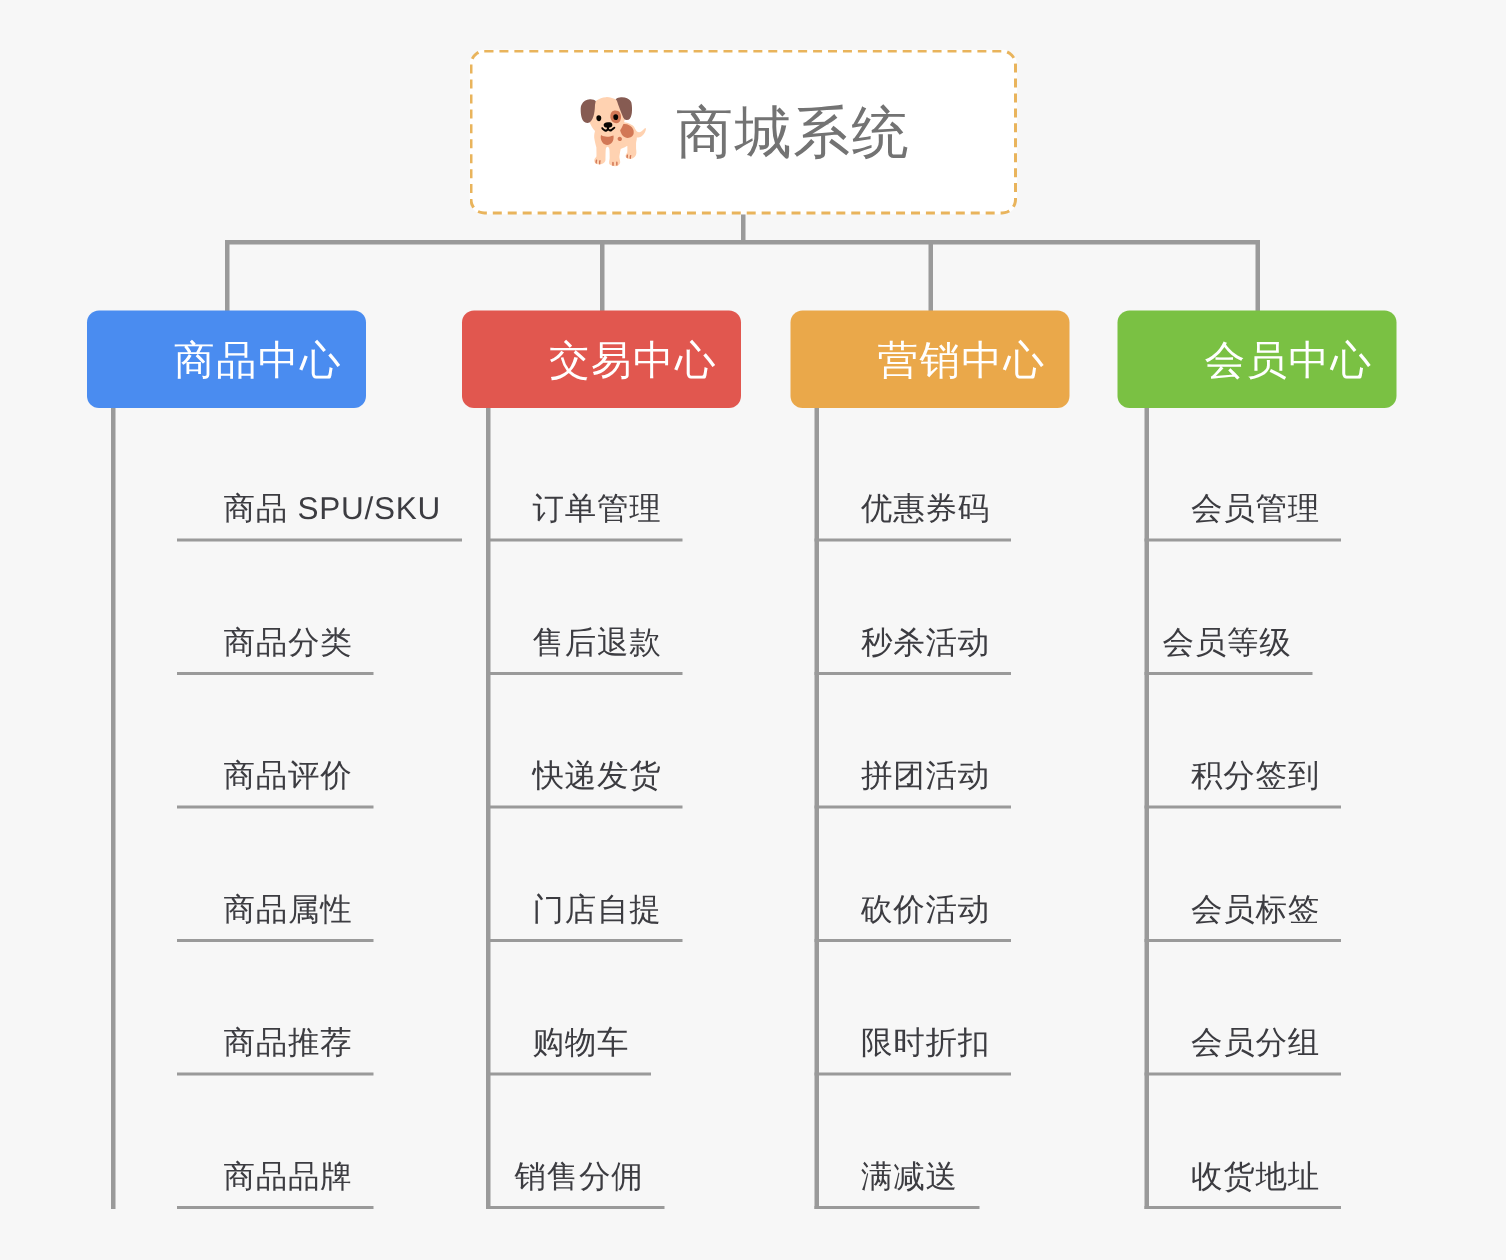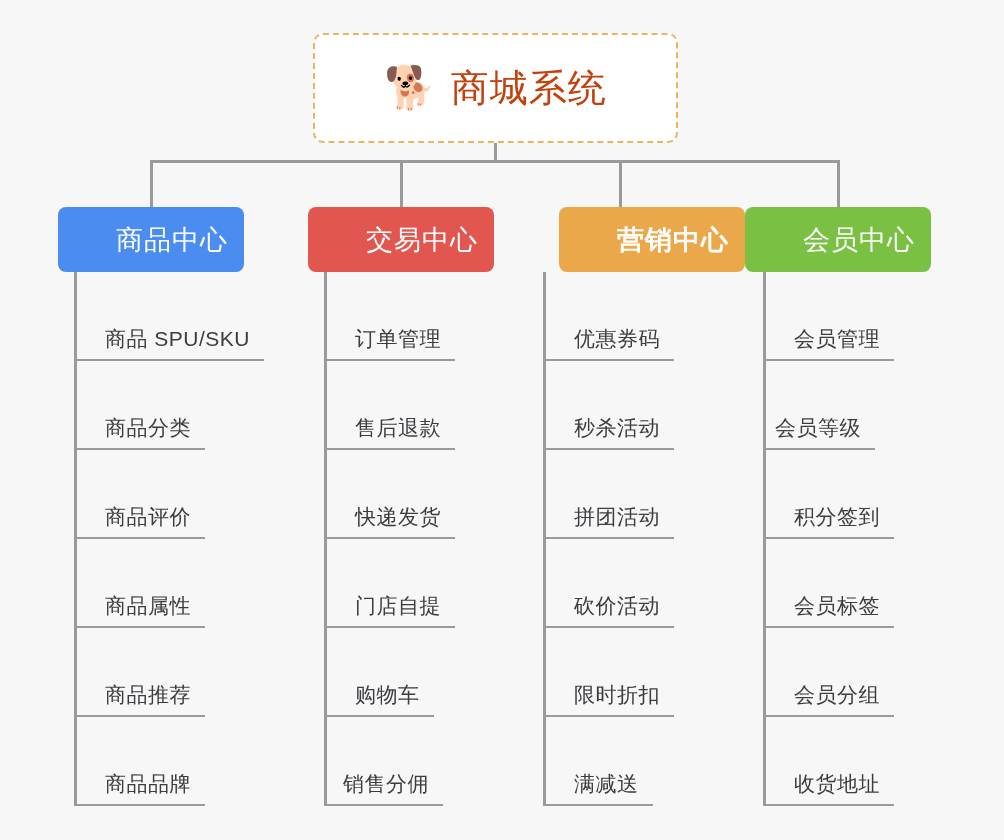--- a/index.html
+++ b/index.html
@@ -37,21 +37,21 @@
     justify-content: center;
     gap: 14px;
   }
   .root-emoji {
     font-size: 42px;
     line-height: 1;
     display: block;
   }
   .root-title {
     font-size: 38px;
-    color: #c2410c;
+    color: #737373;
     letter-spacing: 1px;
     white-space: nowrap;
   }
 
   
   .trunk {
     position: absolute;
     left: 494px;
     top: 143px;
     width: 3px;
@@ -141,21 +141,21 @@
   <div class="bus"></div>
 
   <div id="columns-host">
       <div class="drop" style="left: 150px; background: rgb(154, 154, 154);"></div>
       <div class="column" style="left: 58px; width: 186px;">
         <div class="cat-header" style="background: rgb(74, 140, 240); width: 186px;">
           <span>商品中心</span>
         </div>
       </div>
       <div class="spine" style="left: 74px; background: rgb(154, 154, 154); height: 534px;"></div>
-      <ul class="leaf-list" style="left: 74px;">
+      <ul class="leaf-list" style="left: 74px; padding-left: 44px;">
         <li class="leaf-item">
           <span class="leaf-inner" style="border-bottom-color: rgb(154, 154, 154);"><span class="leaf-label">商品 SPU/SKU</span></span>
         </li>
         <li class="leaf-item">
           <span class="leaf-inner" style="border-bottom-color: rgb(154, 154, 154);"><span class="leaf-label">商品分类</span></span>
         </li>
         <li class="leaf-item">
           <span class="leaf-inner" style="border-bottom-color: rgb(154, 154, 154);"><span class="leaf-label">商品评价</span></span>
         </li>
         <li class="leaf-item">
@@ -189,21 +189,21 @@
           <span class="leaf-inner" style="border-bottom-color: rgb(154, 154, 154);"><span class="leaf-label">门店自提</span></span>
         </li>
         <li class="leaf-item">
           <span class="leaf-inner" style="border-bottom-color: rgb(154, 154, 154);"><span class="leaf-label">购物车</span></span>
         </li>
         <li class="leaf-item">
           <span class="leaf-inner" style="border-bottom-color: rgb(154, 154, 154); padding-left: 19px;"><span class="leaf-label">销售分佣</span></span>
         </li>
       </ul>
       <div class="drop" style="left: 619px; background: rgb(154, 154, 154);"></div>
-      <div class="column" style="left: 559px; width: 170px; font-weight: bold;">
+      <div class="column" style="left: 527px; width: 170px;">
         <div class="cat-header" style="background: rgb(234, 168, 74); width: 186px;">
           <span>营销中心</span>
         </div>
       </div>
       <div class="spine" style="left: 543px; background: rgb(154, 154, 154); height: 534px;"></div>
       <ul class="leaf-list" style="left: 543px;">
         <li class="leaf-item">
           <span class="leaf-inner" style="border-bottom-color: rgb(154, 154, 154);"><span class="leaf-label">优惠券码</span></span>
         </li>
         <li class="leaf-item">

